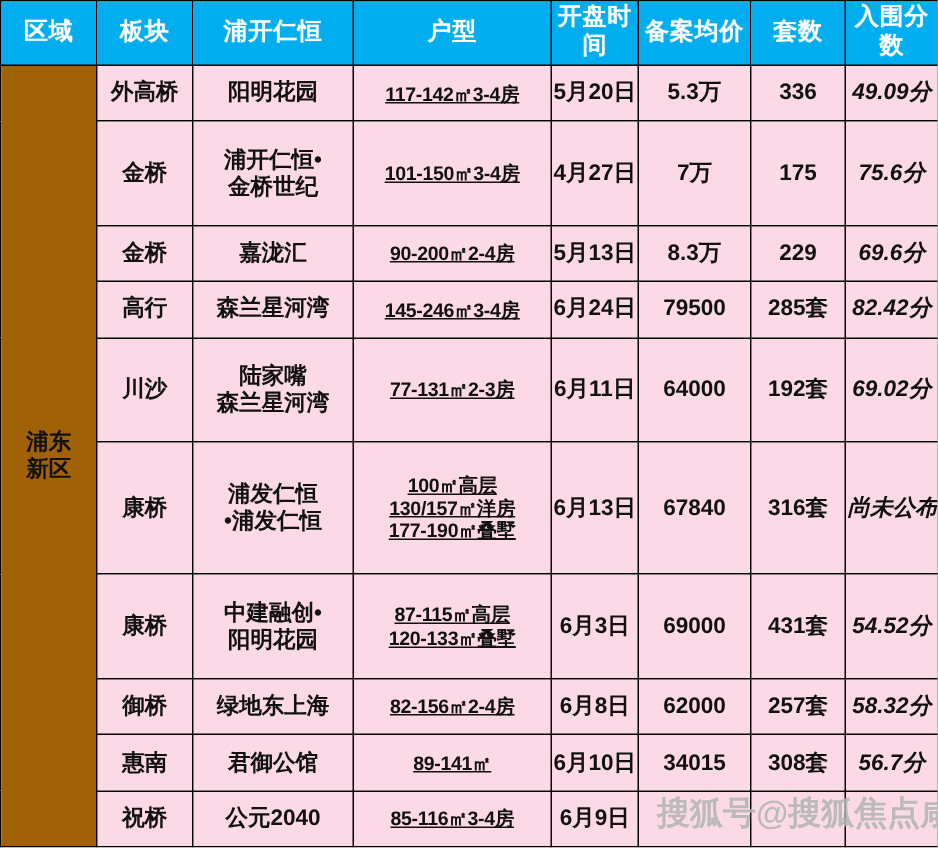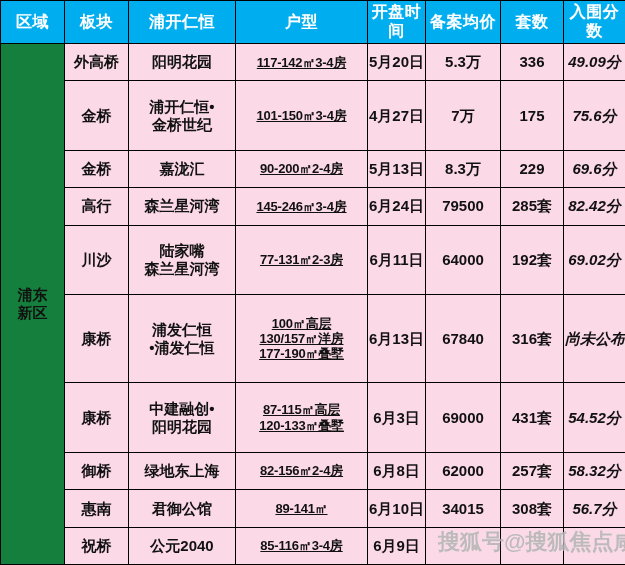--- a/index.html
+++ b/index.html
@@ -42,21 +42,21 @@
     height: 40px;
     letter-spacing: 0.5px;
     text-shadow: 0 0 1px rgba(255,255,255,0.25);
   }
   tbody td {
     background: #FBD9E6;
     color: #111111;
     font-size: 15px;
   }
   td.region-cell {
-    background: #15803d;
+    background: #a16207;
     font-size: 15px;
     color: #111111;
     line-height: 1.3;
   }
   td.block-cell { font-size: 15px; }
   td.name-cell  { font-size: 15px; }
   td.layout-cell { font-size: 13px; letter-spacing: -0.2px; text-decoration: underline; }
   td.date-cell  { font-size: 15px; }
   td.price-cell { font-size: 15px; }
   td.units-cell { font-size: 15px; }

